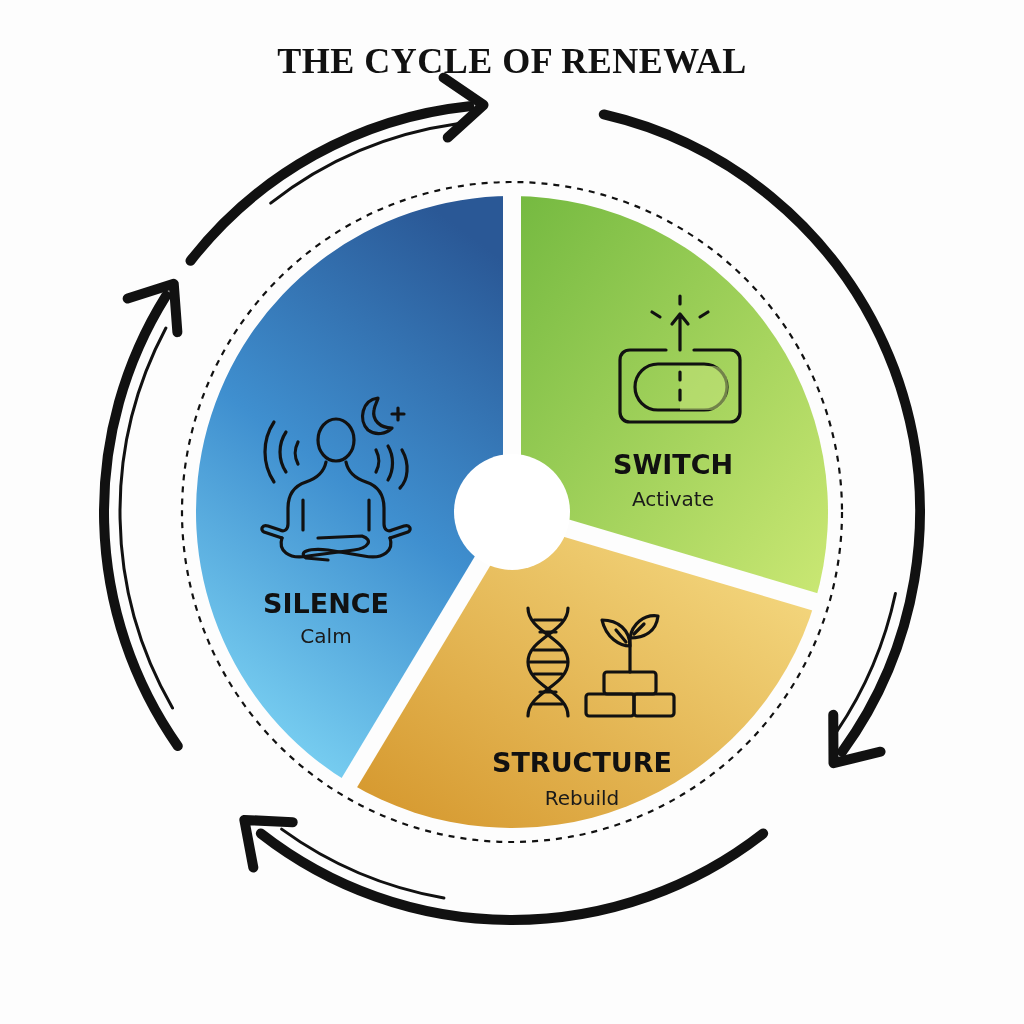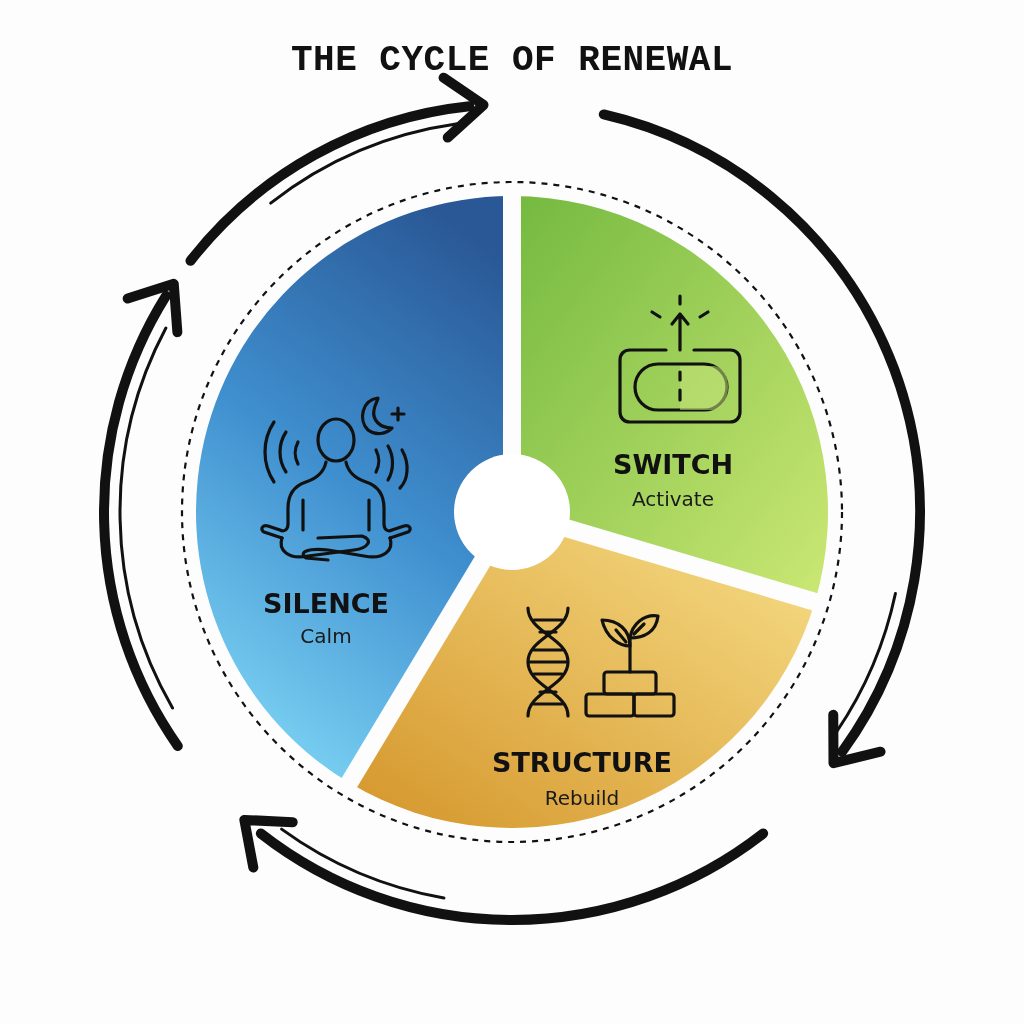--- a/index.html
+++ b/index.html
@@ -1,17 +1,17 @@
 <!DOCTYPE html>
 <html><head>
 <meta charset="utf-8">
 <style>
   html, body { margin: 0; padding: 0; background: #fdfdfd; }
   body { width: 1024px; height: 1024px; position: relative; overflow: hidden; font-family: "Liberation Sans", sans-serif; }
-  #title { position: absolute; top: 40px; left: 0; width: 1024px; text-align: center; font-family: Liberation Mono, monospace; font-weight: bold; font-size: 36px; letter-spacing: 0.5px; color: #111; }
+  #title { position: absolute; top: 40px; left: 0; width: 1024px; text-align: center; font-family: Liberation Serif, serif; font-weight: bold; font-size: 36px; letter-spacing: 0.5px; color: #111; }
   svg#diagram { position: absolute; left: 0; top: 0; }
   .lbl-main { font-family: "DejaVu Sans", sans-serif; font-weight: bold; font-size: 27px; fill: #111; }
   .lbl-sub { font-family: "DejaVu Sans", sans-serif; font-size: 20px; fill: #1a1a1a; }
   .ic { fill: none; stroke: #111; stroke-width: 3.2; stroke-linecap: round; stroke-linejoin: round; }
 </style>
 </head>
 <body>
 
 <div id="title">THE CYCLE OF RENEWAL</div>
 

